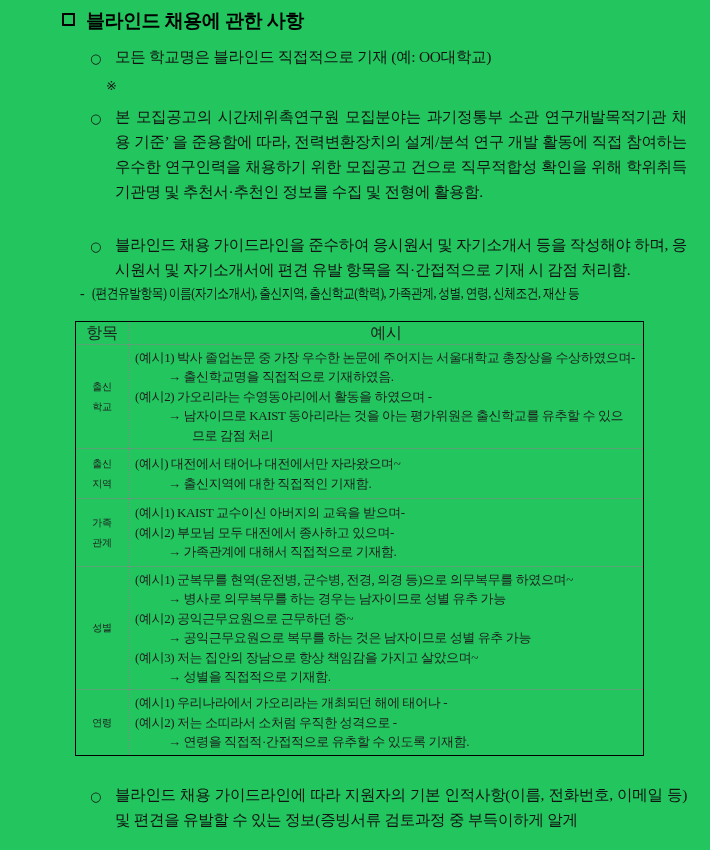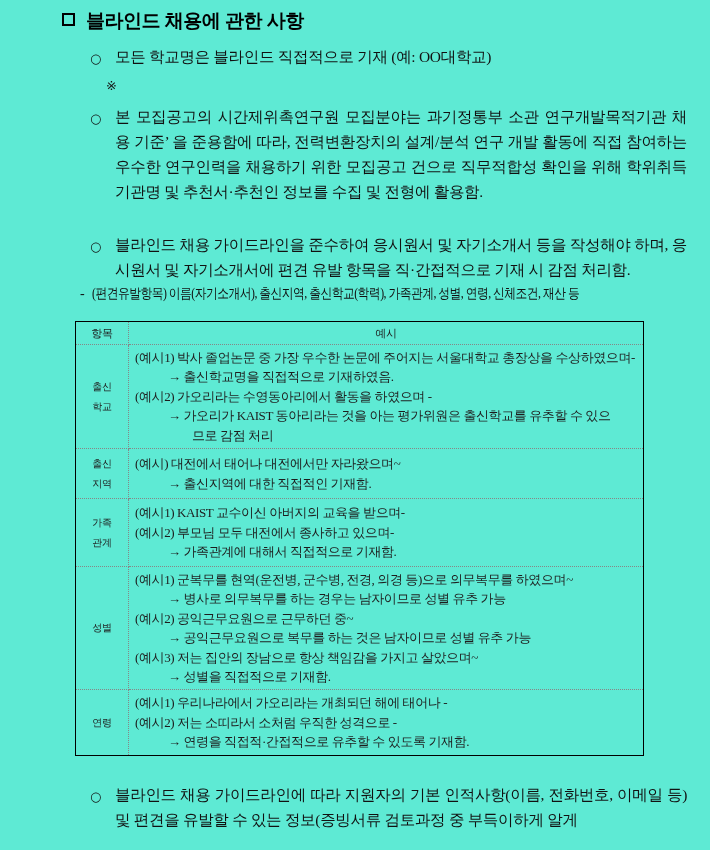--- a/index.html
+++ b/index.html
@@ -2,21 +2,21 @@
 <html><head>
 <meta charset="utf-8">
 <style>
   * { margin:0; padding:0; box-sizing:border-box; }
   html,body { background:#ffffff; }
   body {
     width:710px; height:850px; overflow:hidden;
     color:#1b1b1b;
     font-family:"Liberation Serif","DejaVu Serif",serif;
   }
-  .page { position:relative; width:710px; height:850px; padding-top:9px; background:#5eead4; }
+  .page { position:relative; width:710px; height:850px; padding-top:9px; background:#22c55e; }
 
   
   .doc-title {
     margin-left:62px; display:flex; align-items:flex-start; gap:11px;
     font-family:"Liberation Sans","DejaVu Sans",sans-serif;
     font-weight:bold; font-size:19px; letter-spacing:-0.5px; color:#000; line-height:23px;
   }
   .square { width:13px; height:13px; border:2px solid #000; margin-top:4px; flex:none; }
 
   
@@ -45,21 +45,21 @@
 
   
   table.blind-table {
     margin:18px 0 0 75px; width:569px;
     border-collapse:collapse; table-layout:fixed;
     border:1.5px solid #000;
     font-size:13px; color:#1d1d1d;
   }
   .blind-table th, .blind-table td { border:1px dotted #868686; }
   .blind-table th {
-    height:23px; font-weight:normal; font-size:11px; text-align:center; letter-spacing:-0.3px;
+    height:23px; font-weight:normal; font-size:16px; text-align:center; letter-spacing:-0.3px;
   }
   td.item {
     width:53px; text-align:center; vertical-align:middle;
     white-space:pre-line; line-height:20px; font-size:10px; letter-spacing:-0.3px;
   }
   td.ex { vertical-align:middle; padding:3px 4px 3px 6px; }
   .ln { line-height:19.4px; letter-spacing:-0.4px; white-space:nowrap; overflow:hidden; }
   .ln.arrow { padding-left:33px; }
   .ln.cont  { padding-left:57px; }
   tr.r0 { height:97px; } tr.r1 { height:50px; } tr.r2 { height:68px; }
@@ -112,21 +112,21 @@
       </tr>
     </thead>
     <tbody>
       <tr class="r0">
         <td class="item">출신
 학교</td>
         <td class="ex">
           <div class="ln">(예시1) 박사 졸업논문 중 가장 우수한 논문에 주어지는 서울대학교 총장상을 수상하였으며-</div>
           <div class="ln arrow">→ 출신학교명을 직접적으로 기재하였음.</div>
           <div class="ln">(예시2) 가오리라는 수영동아리에서 활동을 하였으며 -</div>
-          <div class="ln arrow">→ 가오리가 KAIST 동아리라는 것을 아는 평가위원은 출신학교를 유추할 수 있으</div>
+          <div class="ln arrow">→ 남자이므로 KAIST 동아리라는 것을 아는 평가위원은 출신학교를 유추할 수 있으</div>
           <div class="ln cont">므로 감점 처리</div>
         </td>
       </tr>
       <tr class="r1">
         <td class="item">출신
 지역</td>
         <td class="ex">
           <div class="ln">(예시) 대전에서 태어나 대전에서만 자라왔으며~</div>
           <div class="ln arrow">→ 출신지역에 대한 직접적인 기재함.</div>
         </td>

